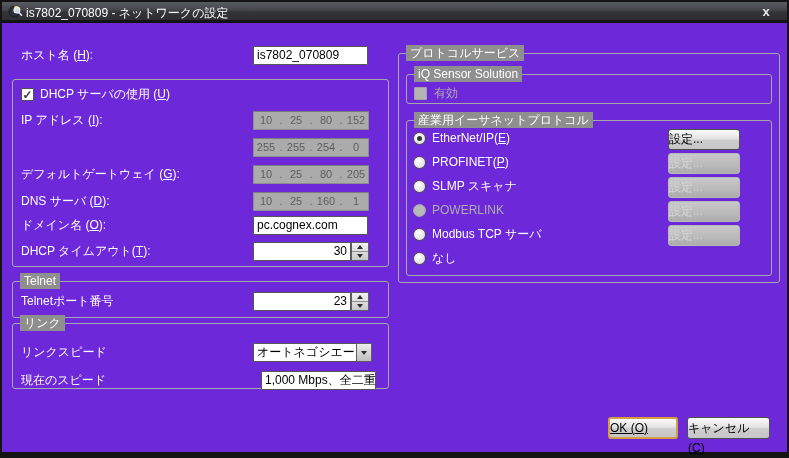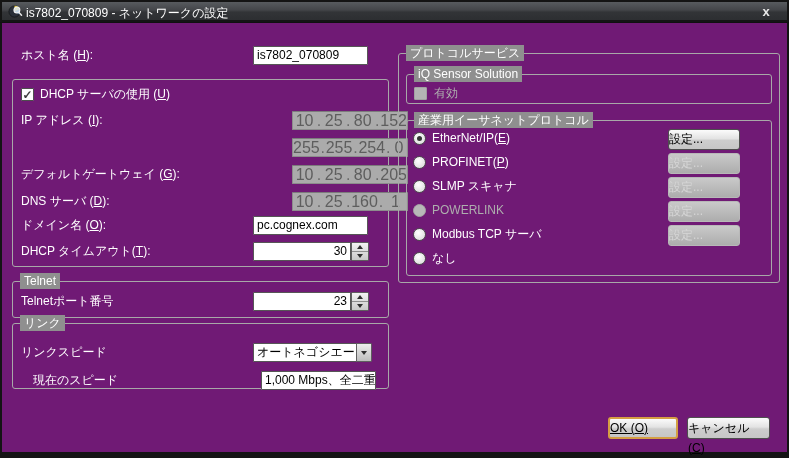--- a/index.html
+++ b/index.html
@@ -1,19 +1,19 @@
 <!DOCTYPE html>
 <html><head>
 <meta charset="utf-8">
 <style>
   * { margin:0; padding:0; box-sizing:border-box; }
   html,body { width:789px; height:458px; background:#5a5a5a; }
   body { font-family:"Liberation Sans", sans-serif; font-size:12px; }
   .window {
-    position:relative; width:789px; height:458px; background:#701a75; overflow:hidden;
+    position:relative; width:789px; height:458px; background:#6d28d9; overflow:hidden;
     box-shadow: inset 0 0 0 2px #141414, inset 0 -6px 0 #141414;
   }
   
   .titlebar {
     position:absolute; top:0; left:0; right:0; height:23px;
     background:linear-gradient(180deg,#5d6064 0%,#44464a 45%,#323437 55%,#2b2d30 100%);
     border-bottom:1px solid #101010; box-shadow: inset 0 0 0 2px #141414, inset 0 1px 0 #6a6d71;
   }
   .title-text { position:absolute; left:26px; top:5px; color:#ffffff; font-size:12px; white-space:nowrap; }
   .app-icon { position:absolute; left:8px; top:4px; width:15px; height:15px; }
@@ -24,22 +24,22 @@
   .legend { position:absolute; top:-9px; left:7px; background:#8f8f8f; padding:0 4px;
     color:#ffffff; font-size:12px; line-height:16px; white-space:nowrap; }
   .lbl { position:absolute; color:#ffffff; font-size:12px; line-height:19px; white-space:nowrap; }
   .lbl.disabled { color:#aeaeae; }
   u { text-decoration:underline; }
   
   .field-white { position:absolute; height:19px; background:#ffffff; border:1px solid #565656;
     border-radius:1px; color:#000000; font-size:12px; line-height:17px; padding:0 3px; white-space:nowrap; overflow:hidden; }
   .field-white.num { text-align:right; }
   .ip-field { position:absolute; height:19px; background:#ababab; border:1px solid #8d8d8d;
-    border-top-color:#7c7c7c; border-radius:1px; color:#5e5e5e; font-size:16px; line-height:17px;
-    display:flex; align-items:center;margin-left:39px; }
+    border-top-color:#7c7c7c; border-radius:1px; color:#5e5e5e; font-size:11px; line-height:17px;
+    display:flex; align-items:center; }
   .ip-field span.oct { flex:1; text-align:center; }
   .ip-field span.dot { width:6px; text-align:center; color:#6a6a6a; }
   .spinner { position:absolute; width:18px; height:19px; border:1px solid #5f5f5f; border-radius:1px;
     background:linear-gradient(180deg,#f2f2f2,#c9c9c9); display:flex; flex-direction:column; }
   .spinner .half { flex:1; display:flex; align-items:center; justify-content:center; }
   .spinner .half + .half { border-top:1px solid #8f8f8f; }
   .tri-up { width:0; height:0; border-left:3.5px solid transparent; border-right:3.5px solid transparent; border-bottom:4px solid #2e2e2e; }
   .tri-down { width:0; height:0; border-left:3.5px solid transparent; border-right:3.5px solid transparent; border-top:4px solid #2e2e2e; }
   .combo-btn { position:absolute; width:16px; height:19px; border:1px solid #5f5f5f; border-radius:1px;
     background:linear-gradient(180deg,#ededed,#bdbdbd); display:flex; align-items:center; justify-content:center; }
@@ -158,21 +158,21 @@
   </div>
 
   <div class="groupbox" style="left:12px; top:323px; width:377px; height:66px;">
     <span class="legend">リンク</span>
   </div>
   <span class="lbl" style="left:21px; top:343px;">リンクスピード</span>
   <div class="field-white" style="left:253px; top:343px; width:104px;">オートネゴシエー</div>
   <div class="combo-btn" style="left:356px; top:343px;">
     <div class="tri-down"></div>
   </div>
-  <span class="lbl" style="left:21px; top:371px;margin-left:12px;">現在のスピード</span>
+  <span class="lbl" style="left:21px; top:371px;">現在のスピード</span>
   <div class="field-white" style="left:253px; top:371px; width:115px;margin-left:8px;">1,000 Mbps、全二重</div>
 
   <div class="groupbox" style="left:398px; top:53px; width:382px; height:230px;padding-left:37px;">
     <span class="legend">プロトコルサービス</span>
   </div>
 
   <div class="groupbox" style="left:406px; top:74px; width:366px; height:30px;">
     <span class="legend">iQ Sensor Solution</span>
   </div>
   <div class="checkbox disabled" style="left:414px; top:87px;"></div>

